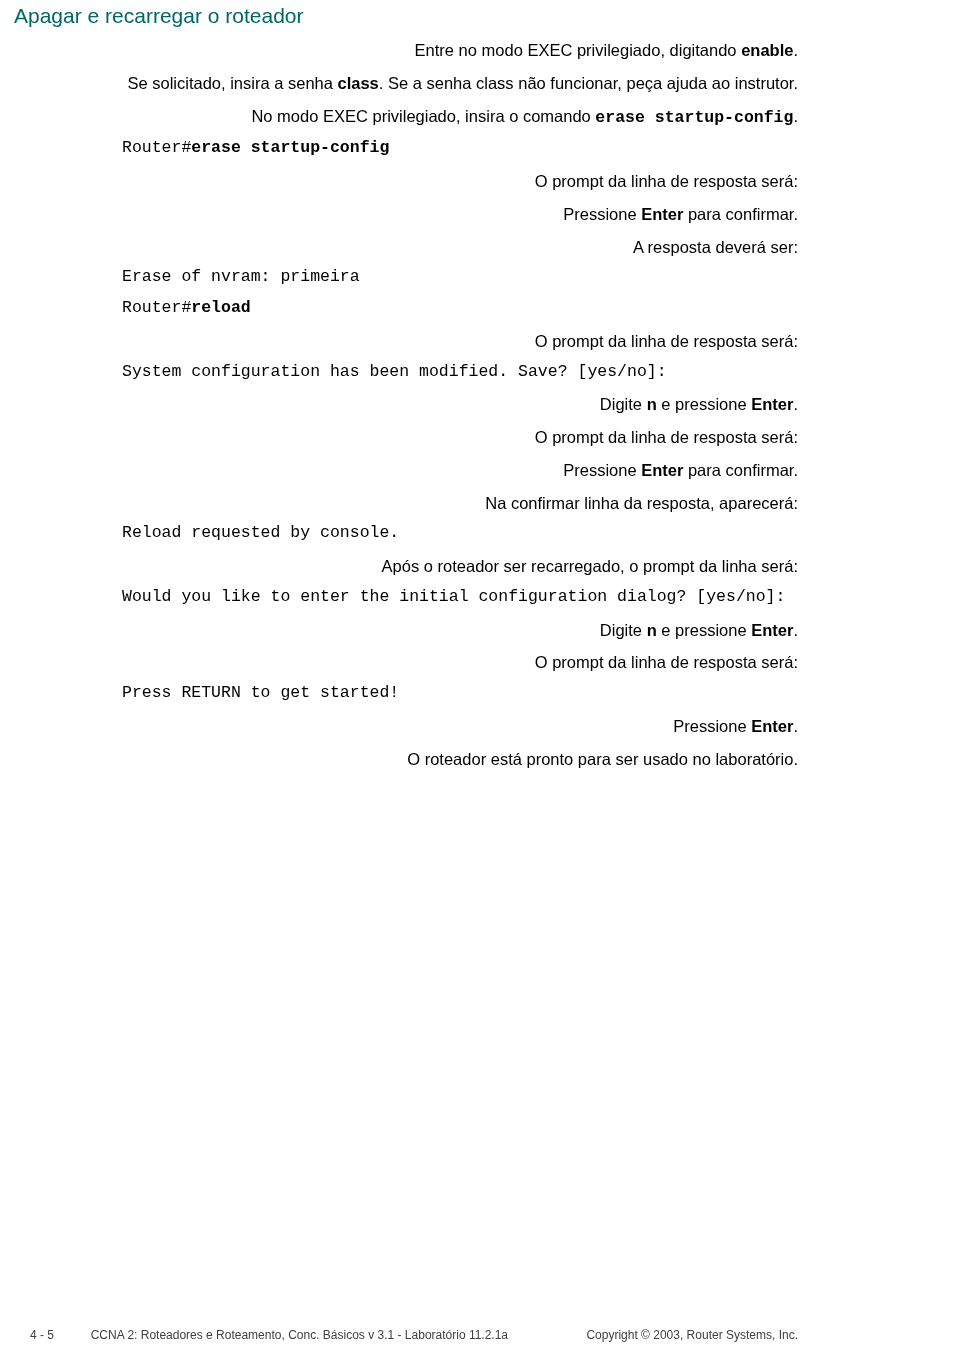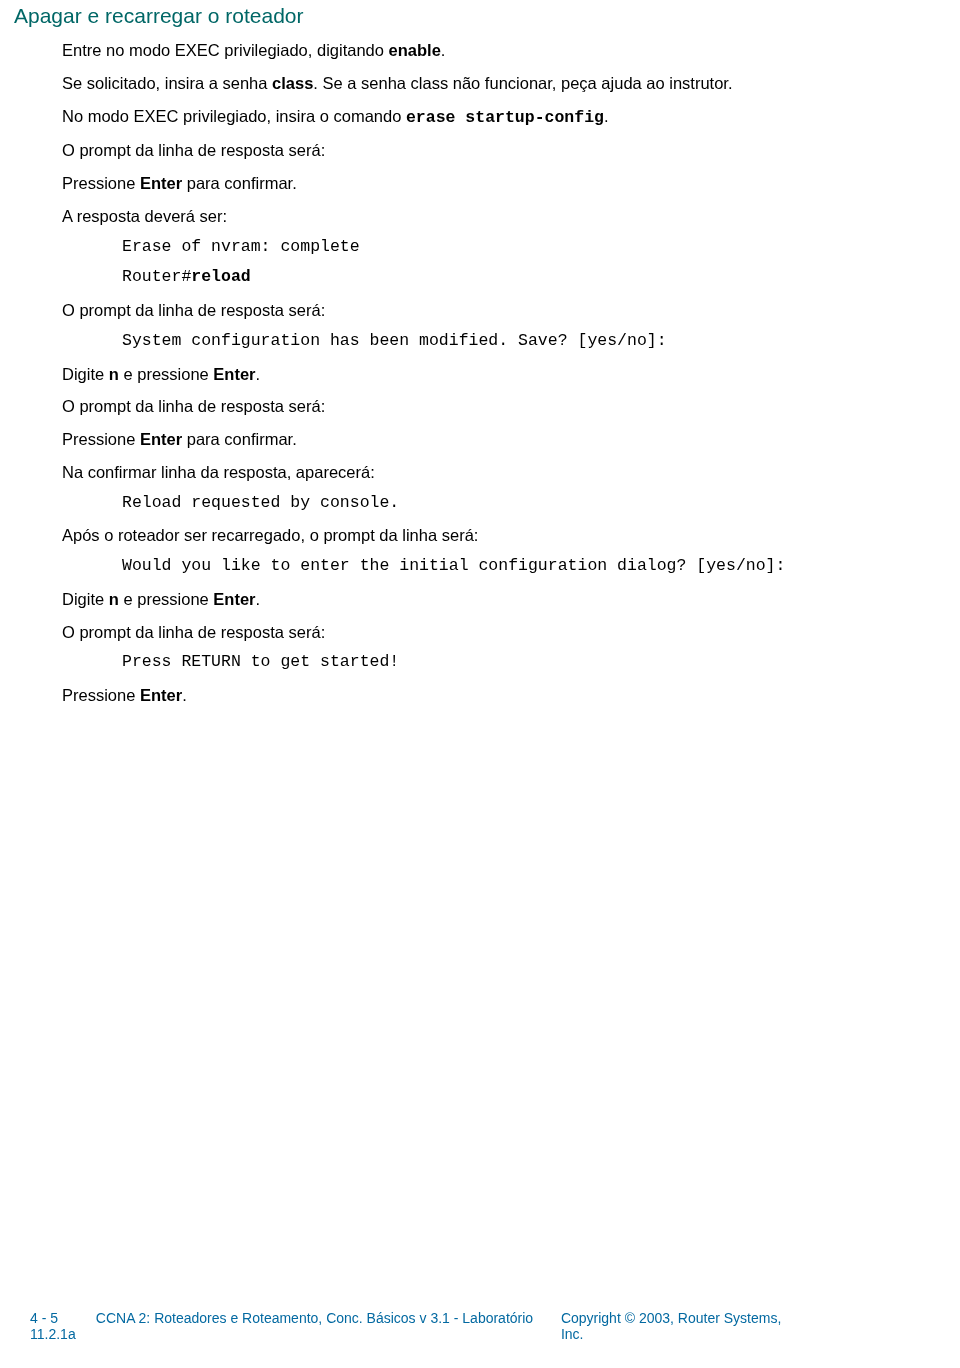--- a/index.html
+++ b/index.html
@@ -25,42 +25,43 @@
     margin: 0 0 10px 0;
     font-weight: normal;
   }
   .body {
     margin-left: 48px;
     font-size: 16.5px;
     line-height: 1.5;
   }
   .para {
     margin: 8px 0 6px 0;
+    text-align: right;
   }
   .mono {
     font-family: "Courier New", Courier, monospace;
     font-size: 16.5px;
   }
   .code-block {
     font-family: "Courier New", Courier, monospace;
     font-size: 16.5px;
     margin-left: 60px;
     margin-top: 6px;
     margin-bottom: 6px;
     white-space: pre-wrap;
     line-height: 1.5;
   }
   .b { font-weight: bold; }
   .footer {
     position: absolute;
     bottom: 26px;
     left: 30px;
     right: 30px;
-    font-size: 14px;
-    color: #0369a1;
+    font-size: 12px;
+    color: #404040;
     display: flex;
     justify-content: space-between;
   }
 </style>
 </head>
 <body>
 
 <div class="page">
 
   <div class="title">Apagar e recarregar o roteador</div>
@@ -73,31 +74,32 @@
 
 
     <div class="para">
       <span>Se solicitado, insira a senha </span><span class="b">class</span><span>. Se a senha class não funcionar, peça ajuda ao instrutor.</span>
     </div>
 
     <div class="para">
       <span>No modo EXEC privilegiado, insira o comando </span><span class="mono b">erase startup-config</span><span>.</span>
     </div>
 
+    <div class="code-block"><span>Router#</span><span class="b">erase startup-config</span></div>
 
     <div class="para">O prompt da linha de resposta será:</div>
 
 
     <div class="para">
       <span>Pressione </span><span class="b">Enter</span><span> para confirmar.</span>
     </div>
 
     <div class="para">A resposta deverá ser:</div>
 
-    <div class="code-block">Erase of nvram: complete</div>
+    <div class="code-block">Erase of nvram: primeira</div>
 
 
     <div class="code-block"><span>Router#</span><span class="b">reload</span></div>
 
     <div class="para">O prompt da linha de resposta será:</div>
 
     <div class="code-block">System configuration has been modified. Save? [yes/no]:</div>
 
     <div class="para">
       <span>Digite </span><span class="b">n</span><span> e pressione </span><span class="b">Enter</span><span>.</span>
@@ -123,20 +125,21 @@
     </div>
 
     <div class="para">O prompt da linha de resposta será:</div>
 
     <div class="code-block">Press RETURN to get started!</div>
 
     <div class="para">
       <span>Pressione </span><span class="b">Enter</span><span>.</span>
     </div>
 
+    <div class="para">O roteador está pronto para ser usado no laboratório.</div>
 
   </div>
 
   <div class="footer">
     <div>
       <span>4 - 5</span>
       <span style="display:inline-block; width:30px;"></span>
       <span>CCNA 2: Roteadores e Roteamento, Conc. Básicos v 3.1 - Laboratório 11.2.1a</span>
     </div>
     <div>Copyright © 2003, Router Systems, Inc.</div>

